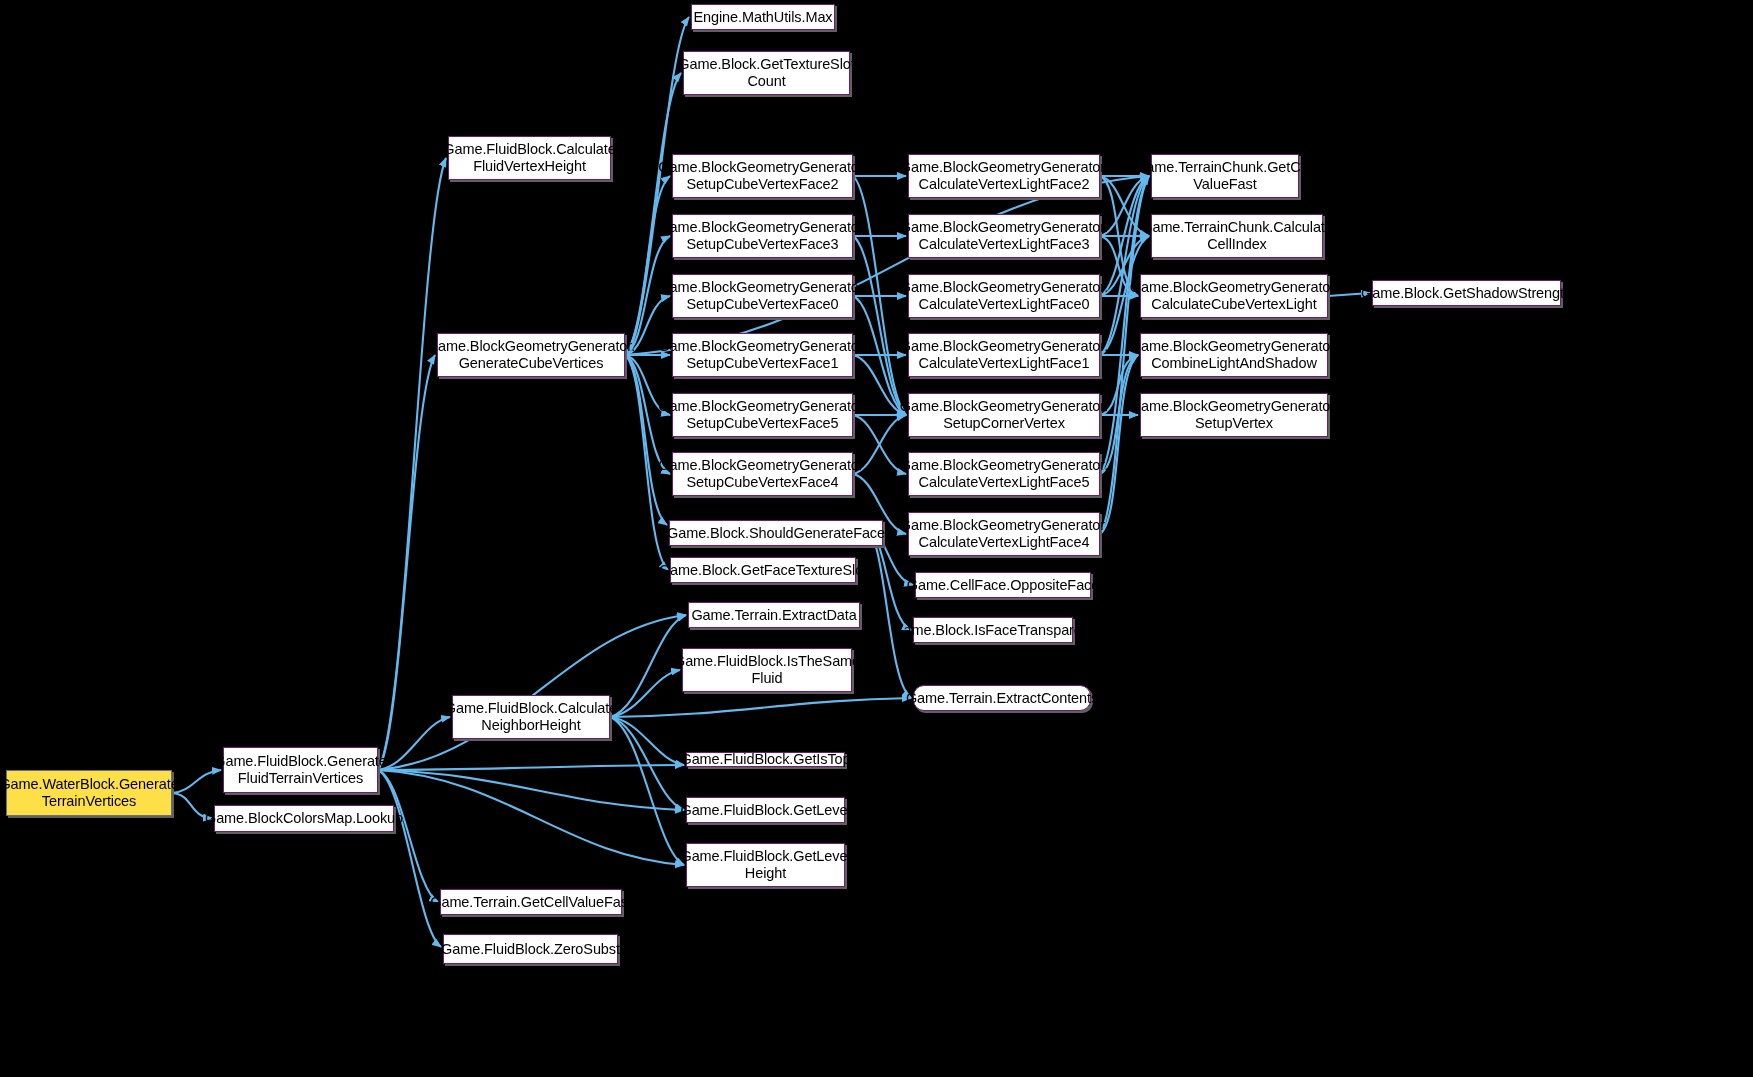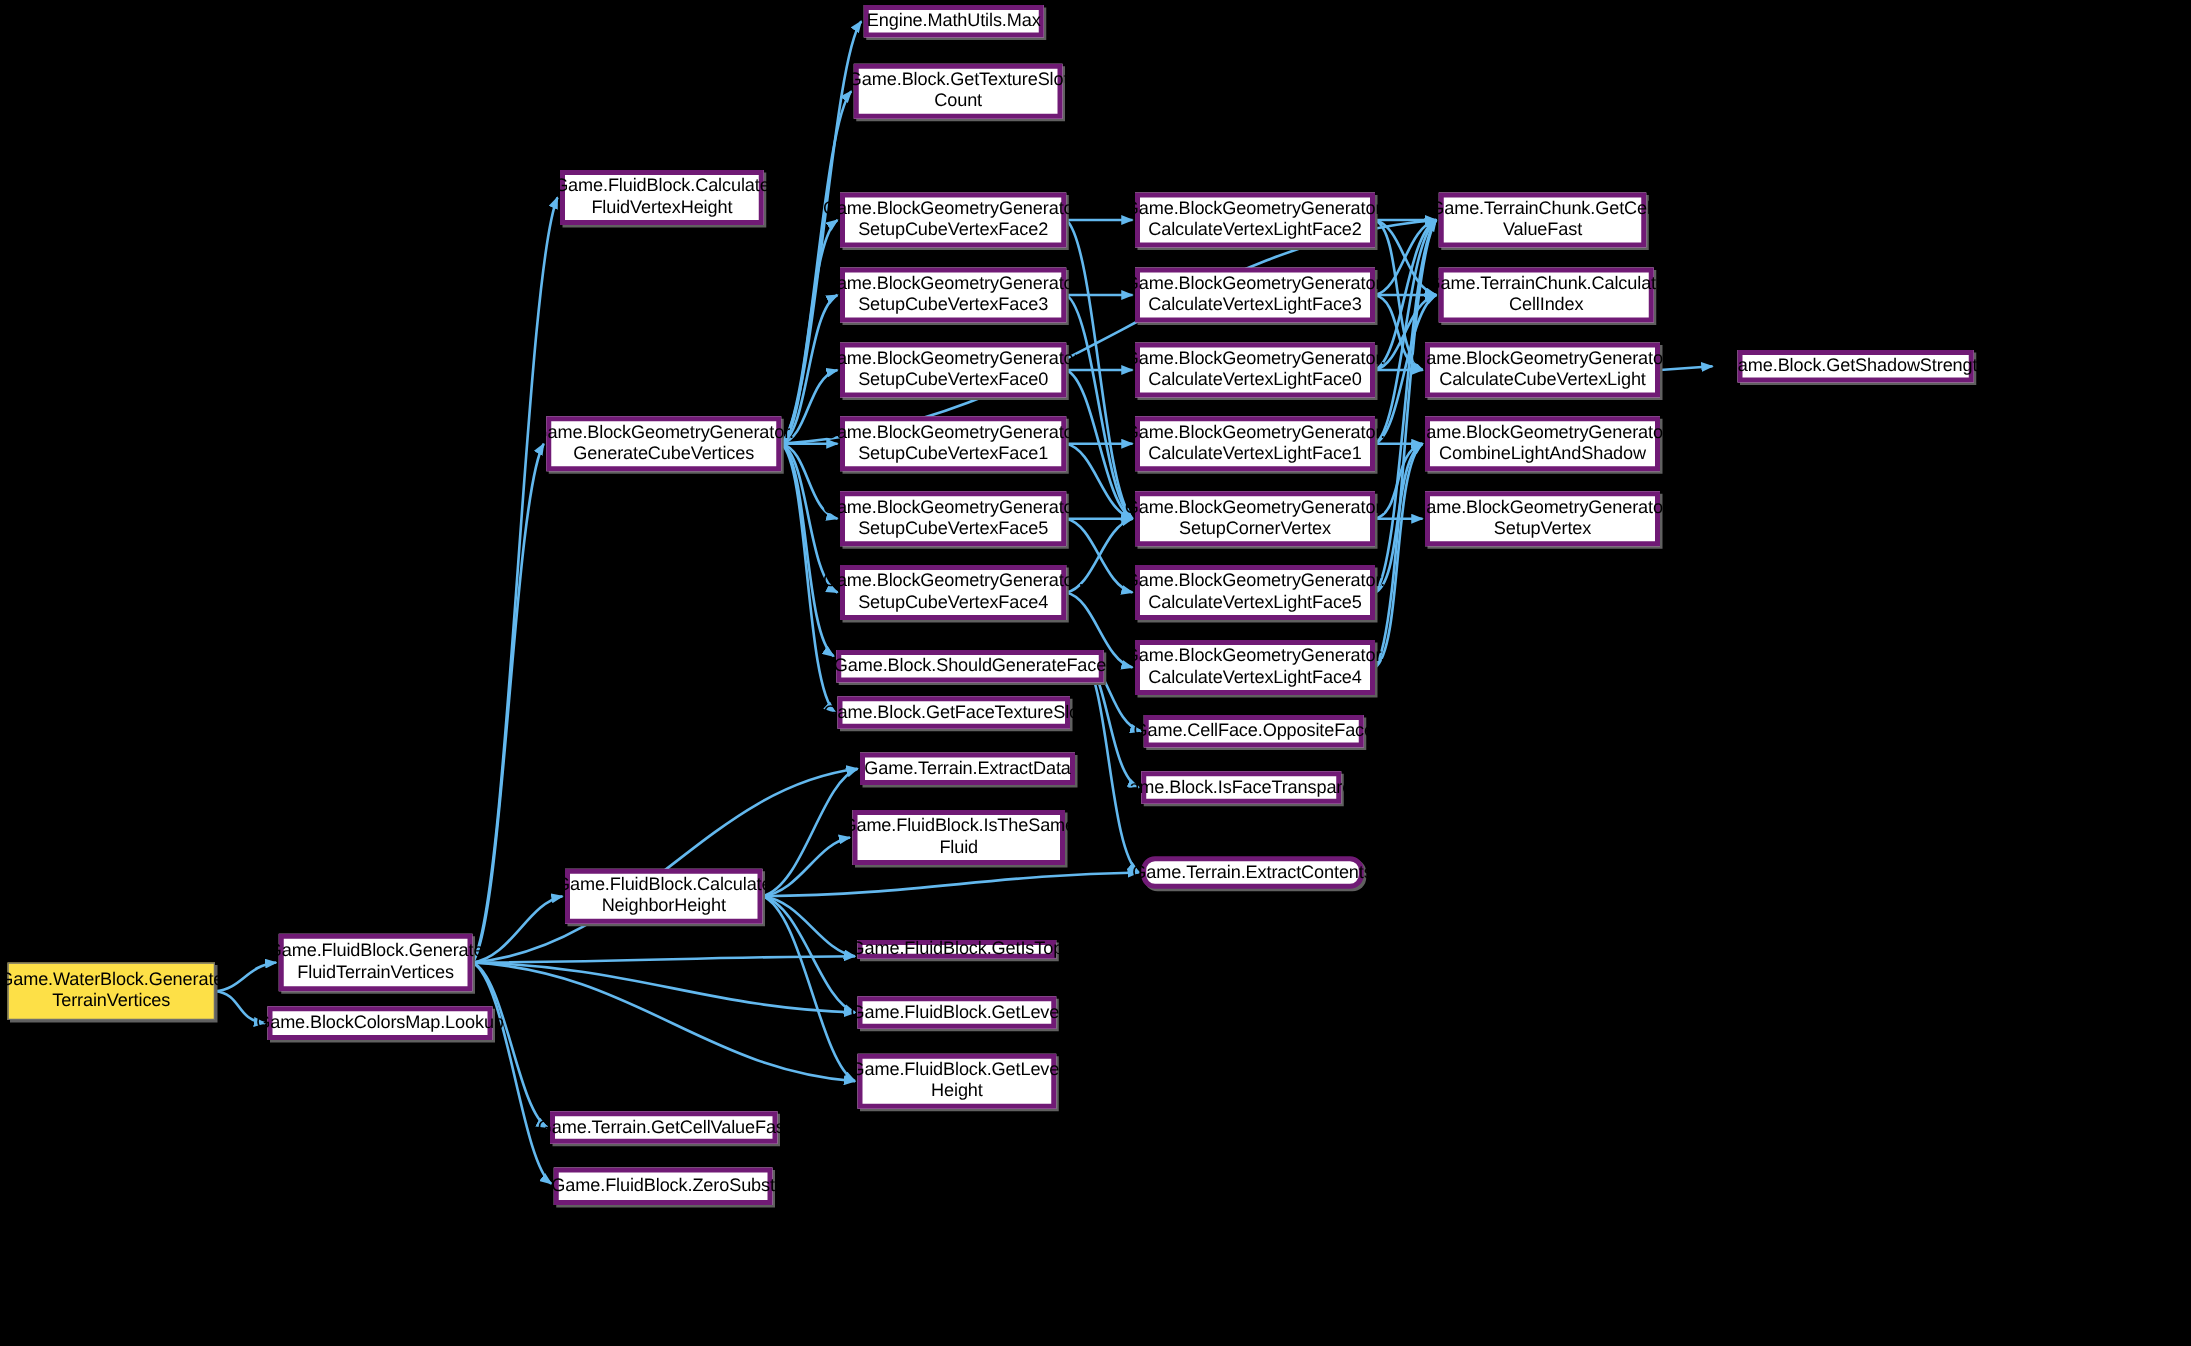--- a/index.html
+++ b/index.html
@@ -21,21 +21,21 @@
     left: 0;
     top: 0;
     width: 1753px;
     height: 1077px;
     pointer-events: none;
   }
   .node {
     position: absolute;
     box-sizing: border-box;
     background: #ffffff;
-    border: 4px solid #701a75;
+    border: 1px solid #701a75;
     box-shadow: 2px 2px 0 0 #606060;
     color: #000000;
     font-size: 14.5px;
     line-height: 17px;
     text-align: center;
     display: flex;
     align-items: center;
     justify-content: center;
     padding: 1px 4px;
     white-space: pre-line;
@@ -168,24 +168,24 @@
 CalculateVertexLightFace1</div>
     <div class="node" style="left: 908px; top: 393px; width: 192px; height: 44px;">Game.BlockGeometryGenerator.
 SetupCornerVertex</div>
     <div class="node" style="left: 908px; top: 452px; width: 192px; height: 44px;">Game.BlockGeometryGenerator.
 CalculateVertexLightFace5</div>
     <div class="node" style="left: 908px; top: 512px; width: 192px; height: 44px;">Game.BlockGeometryGenerator.
 CalculateVertexLightFace4</div>
     <div class="node" style="left: 915px; top: 572px; width: 176px; height: 26px;">Game.CellFace.OppositeFace</div>
     <div class="node" style="left: 913px; top: 617px; width: 160px; height: 26px;">Game.Block.IsFaceTransparent</div>
     <div class="node" style="left: 913px; top: 685px; width: 178px; height: 26px; border-radius: 11px;">Game.Terrain.ExtractContents</div>
-    <div class="node" style="left: 1151px; top: 154px; width: 166px; height: 44px;">Game.TerrainChunk.GetCell
+    <div class="node" style="left: 1151px; top: 154px; width: 148px; height: 44px;">Game.TerrainChunk.GetCell
 ValueFast</div>
     <div class="node" style="left: 1151px; top: 214px; width: 172px; height: 44px;">Game.TerrainChunk.Calculate
 CellIndex</div>
     <div class="node" style="left: 1140px; top: 274px; width: 188px; height: 44px;">Game.BlockGeometryGenerator.
 CalculateCubeVertexLight</div>
     <div class="node" style="left: 1140px; top: 333px; width: 188px; height: 44px;">Game.BlockGeometryGenerator.
 CombineLightAndShadow</div>
     <div class="node" style="left: 1140px; top: 393px; width: 188px; height: 44px;">Game.BlockGeometryGenerator.
 SetupVertex</div>
-    <div class="node" style="left: 1372px; top: 280px; width: 189px; height: 26px; margin-left: 18px;">Game.Block.GetShadowStrength</div>
+    <div class="node" style="left: 1372px; top: 280px; width: 189px; height: 26px;">Game.Block.GetShadowStrength</div>
   </div>
 
 </body></html>

